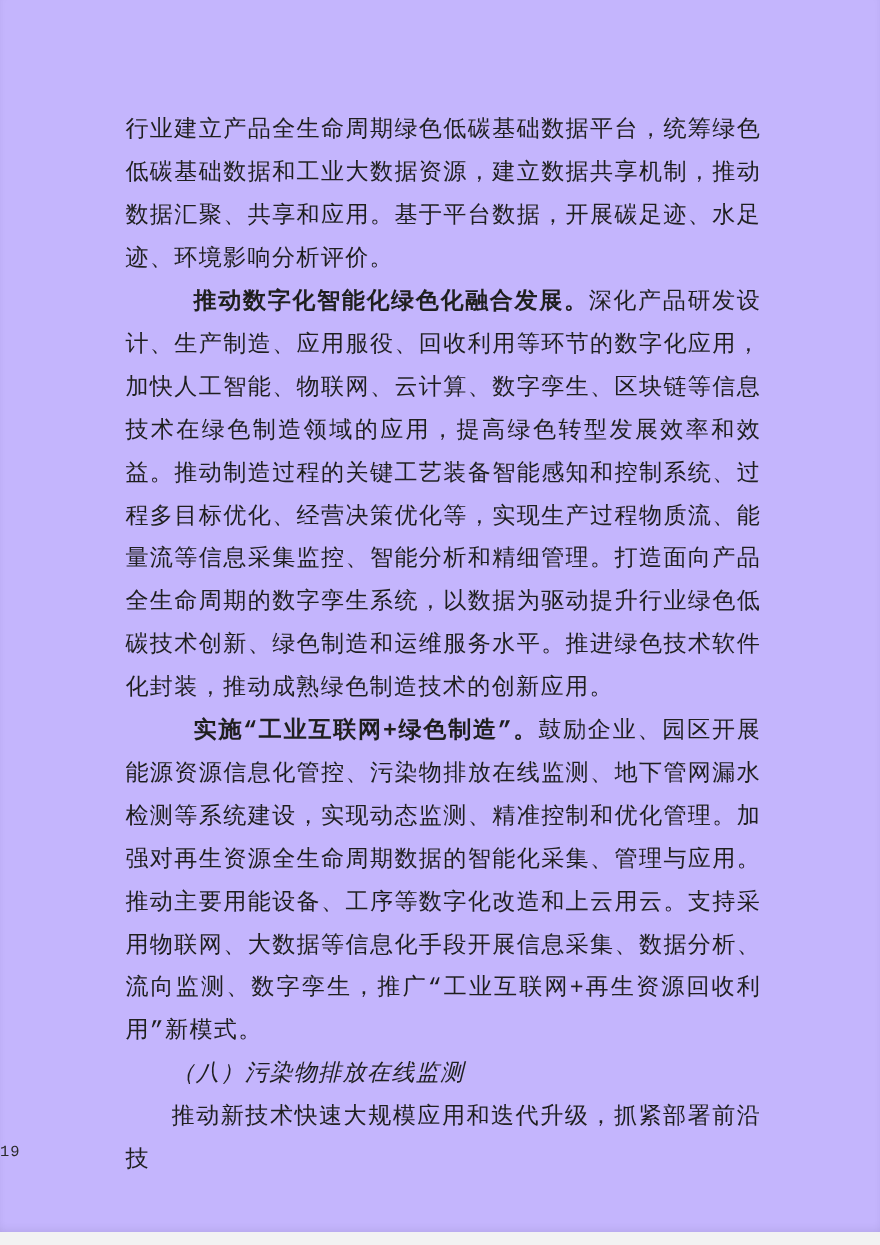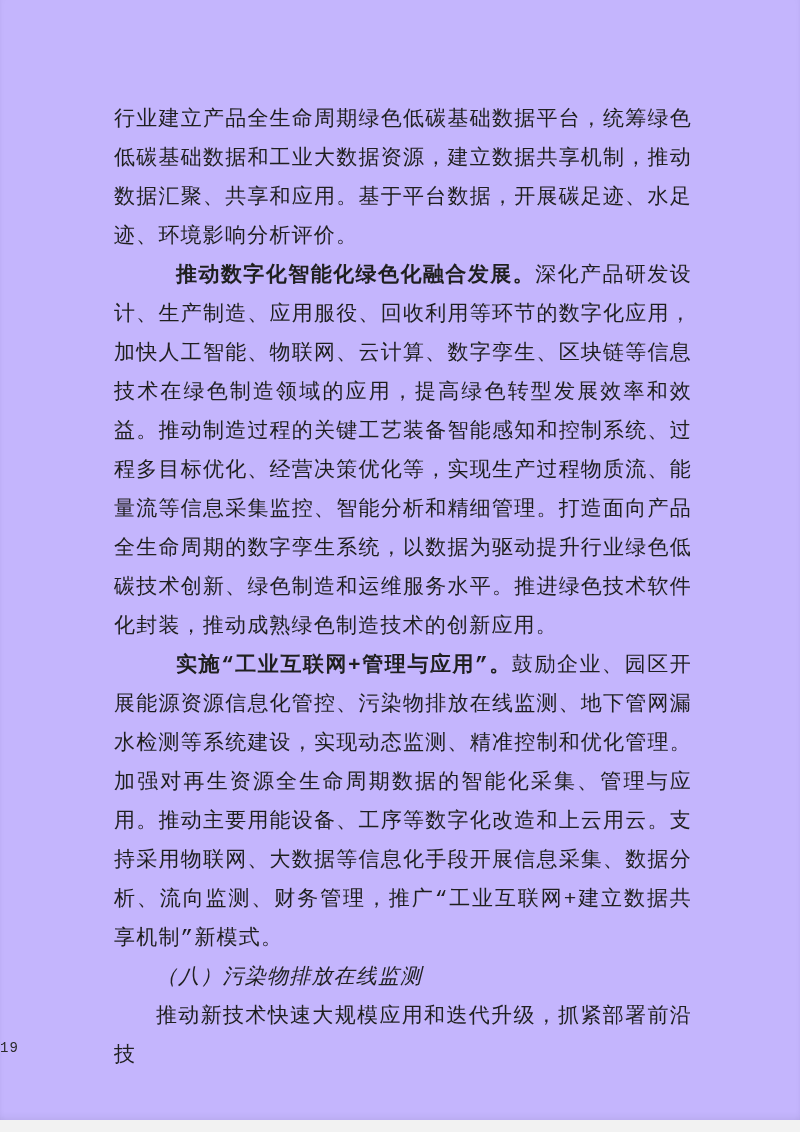--- a/index.html
+++ b/index.html
@@ -57,21 +57,21 @@
 </head>
 <body>
 
 <div class="page">
   <div class="content">
 
     <p><span>行业建立产品全生命周期绿色低碳基础数据平台，统筹绿色低碳基础数据和工业大数据资源，建立数据共享机制，推动数据汇聚、共享和应用。基于平台数据，开展碳足迹、水足迹、环境影响分析评价。</span></p>
 
     <p class="indent"><span class="lead-bold">推动数字化智能化绿色化融合发展。</span><span>深化产品研发设计、生产制造、应用服役、回收利用等环节的数字化应用，加快人工智能、物联网、云计算、数字孪生、区块链等信息技术在绿色制造领域的应用，提高绿色转型发展效率和效益。推动制造过程的关键工艺装备智能感知和控制系统、过程多目标优化、经营决策优化等，实现生产过程物质流、能量流等信息采集监控、智能分析和精细管理。打造面向产品全生命周期的数字孪生系统，以数据为驱动提升行业绿色低碳技术创新、绿色制造和运维服务水平。推进绿色技术软件化封装，推动成熟绿色制造技术的创新应用。</span></p>
 
-    <p class="indent"><span class="lead-bold">实施“工业互联网+管理与应用”。</span><span>鼓励企业、园区开展能源资源信息化管控、污染物排放在线监测、地下管网漏水检测等系统建设，实现动态监测、精准控制和优化管理。加强对再生资源全生命周期数据的智能化采集、管理与应用。推动主要用能设备、工序等数字化改造和上云用云。支持采用物联网、大数据等信息化手段开展信息采集、数据分析、流向监测、财务管理，推广“工业互联网+建立数据共享机制”新模式。</span></p>
+    <p class="indent"><span class="lead-bold">实施“工业互联网+绿色制造”。</span><span>鼓励企业、园区开展能源资源信息化管控、污染物排放在线监测、地下管网漏水检测等系统建设，实现动态监测、精准控制和优化管理。加强对再生资源全生命周期数据的智能化采集、管理与应用。推动主要用能设备、工序等数字化改造和上云用云。支持采用物联网、大数据等信息化手段开展信息采集、数据分析、流向监测、数字孪生，推广“工业互联网+再生资源回收利用”新模式。</span></p>
 
     <p class="indent kai-heading"><span>（八）污染物排放在线监测</span></p>
 
     <p class="indent"><span>推动新技术快速大规模应用和迭代升级，抓紧部署前沿技</span></p>
 
   </div>
 
   <div class="page-number">19</div>
 </div>
 

